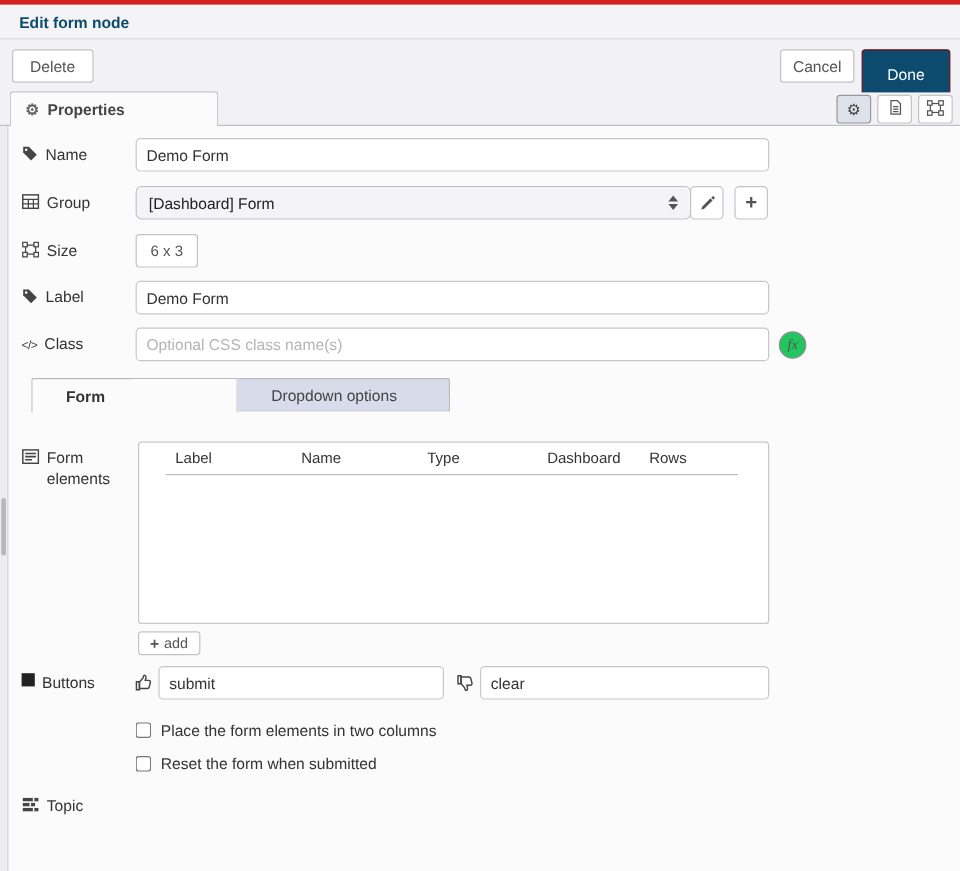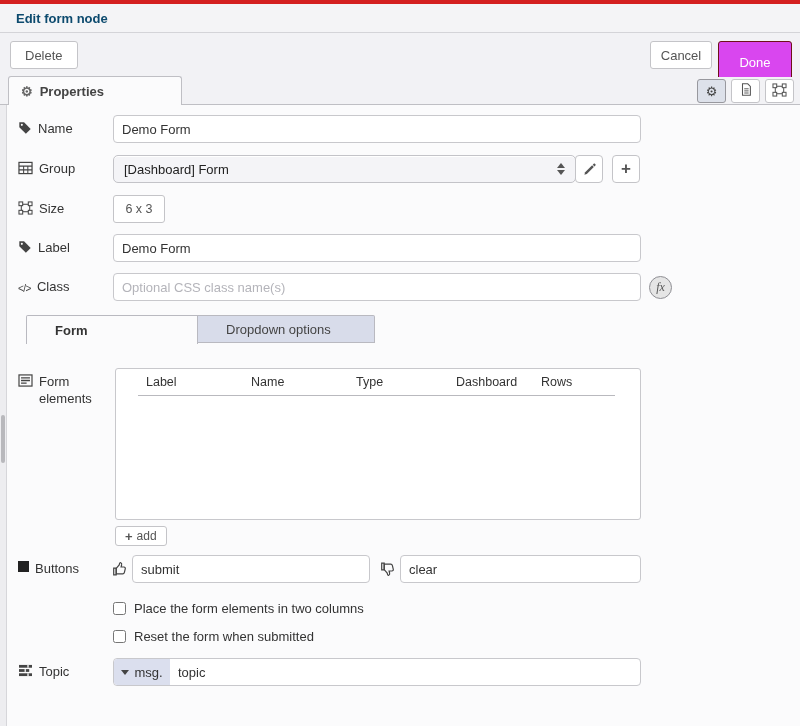--- a/index.html
+++ b/index.html
@@ -7,21 +7,21 @@
 
   
   .top-red-bar { height:4px; background:#d42020; }
   .tray-header { height:29px; background:#f4f4f6; border-bottom:1px solid #d4d4d8; display:flex; align-items:center; padding-left:16px; }
   .tray-header .title { font-weight:bold; color:#0c4a6e; }
 
   .tray-toolbar { position:relative; height:44px; background:#f2f2f5; }
   .btn { display:inline-block; background:#fff; border:1px solid #c4c4c8; border-radius:3px; color:#555; font-size:13px; text-align:center; cursor:pointer; font-family:inherit; }
   #delete-btn { position:absolute; left:10px; top:8px; height:28px; padding:0 14px; }
   #cancel-btn { position:absolute; right:88px; top:8px; height:28px; width:62px; }
-  #done-btn  { position:absolute; right:8px; top:8px; height:43px; width:74px; background:#d946ef; border-color:#6e1119; color:#fff; }
+  #done-btn  { position:absolute; right:8px; top:8px; height:43px; width:74px; background:#0c4a6e; border-color:#6e1119; color:#fff; }
 
   
   .tabbar { position:relative; height:28px; background:#f2f2f5; border-bottom:1px solid #bfbfc4; }
   .properties-tab { position:absolute; left:8px; bottom:-1px; height:29px; width:174px; background:#fbfbfc; border:1px solid #bfbfc4; border-bottom:none; border-top-left-radius:3px; border-top-right-radius:3px; display:flex; align-items:center; padding-left:12px; gap:7px; font-weight:bold; color:#444; cursor:pointer; }
   .gear-glyph { font-size:13px; color:#666; line-height:1; }
   .tab-icons { position:absolute; right:6px; top:2px; display:flex; gap:5px; }
   .icon-btn { width:29px; height:24px; background:#fff; border:1px solid #c4c4c8; border-radius:3px; display:flex; align-items:center; justify-content:center; cursor:pointer; }
   .icon-btn.active { background:#dde1ea; border-color:#98989e; }
 
   
@@ -38,21 +38,21 @@
   .select-box { position:absolute; left:113px; top:50px; width:463px; height:28px; background:#f4f4f7; border:1px solid #c3c3c8; border-radius:5px; display:flex; align-items:center; padding:0 10px; cursor:pointer; box-shadow:inset 0 1px 0 #fff; }
   .select-box .sel-text { flex:1; color:#222; }
   .sel-arrows { display:flex; flex-direction:column; gap:2px; align-items:center; }
   .tri-up   { width:0; height:0; border-left:4px solid transparent; border-right:4px solid transparent; border-bottom:5px solid #555; }
   .tri-down { width:0; height:0; border-left:4px solid transparent; border-right:4px solid transparent; border-top:5px solid #555; }
 
   .mini-btn { position:absolute; width:28px; height:28px; background:#fff; border:1px solid #c4c4c8; border-radius:4px; display:flex; align-items:center; justify-content:center; cursor:pointer; color:#555; }
 
   .size-btn { position:absolute; left:113px; top:90px; height:28px; width:52px; font-size:12.5px; color:#555; }
 
-  .fx-circle { position:absolute; left:649px; top:171px; width:23px; height:23px; border:1px solid #8f8f94; border-radius:50%; background:#e5e5e5; display:flex; align-items:center; justify-content:center; font-family:"Liberation Serif", serif; font-style:italic; font-size:12px; color:#555; cursor:pointer; }
+  .fx-circle { position:absolute; left:649px; top:171px; width:23px; height:23px; border:1px solid #8f8f94; border-radius:50%; background:#22c55e; display:flex; align-items:center; justify-content:center; font-family:"Liberation Serif", serif; font-style:italic; font-size:12px; color:#555; cursor:pointer; }
 
   
   .subtabs { position:absolute; left:26px; top:210px; height:29px; display:flex; }
   .subtab { height:28px; display:flex; align-items:center; padding-left:28px; cursor:pointer; border:1px solid #b9b9c0; }
   .subtab.active { height:29px; width:172px; background:#fbfbfc; border-bottom:none; font-weight:bold; color:#333; border-top-left-radius:2px; }
   .subtab.inactive { width:177px; background:#d8dcea; color:#444; border-left:none; border-top-right-radius:2px; }
 
   
   .elements-table { position:absolute; left:115px; top:263px; width:526px; height:152px; background:#fff; border:1px solid #c8c8cc; border-radius:3px; }
   .elements-table .col-head { position:absolute; top:6px; font-size:12.5px; color:#333; }
@@ -249,20 +249,13 @@
     <svg width="15" height="13" viewBox="0 0 16 14">
         <rect x="1" y="1" width="14" height="3" fill="#444"></rect>
         <rect x="1" y="5.5" width="11" height="3" fill="#444"></rect>
         <rect x="1" y="10" width="14" height="3" fill="#444"></rect>
         <rect x="10" y="1" width="1.4" height="3" fill="#fbfbfc"></rect>
         <rect x="7" y="5.5" width="1.4" height="3" fill="#fbfbfc"></rect>
         <rect x="10" y="10" width="1.4" height="3" fill="#fbfbfc"></rect>
       </svg>
     <span>Topic</span>
   </div>
-  <div class="typed-input">
-    <div class="typed-prefix">
-      <span class="caret"></span>
-      <span>msg.</span>
-    </div>
-    <input value="topic" style="">
-  </div>
 </div>
 
 </body></html>

